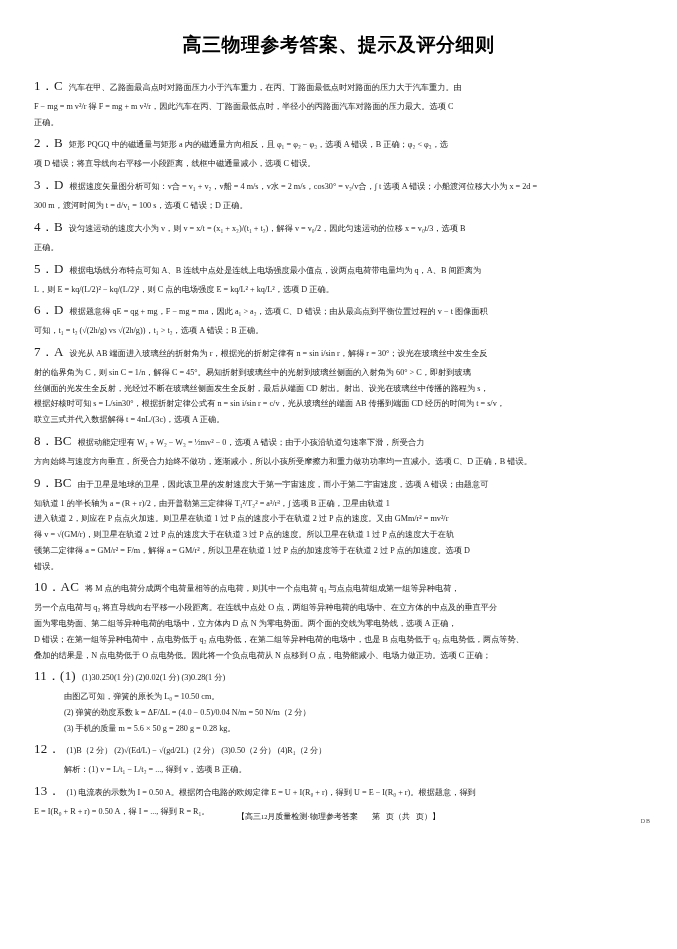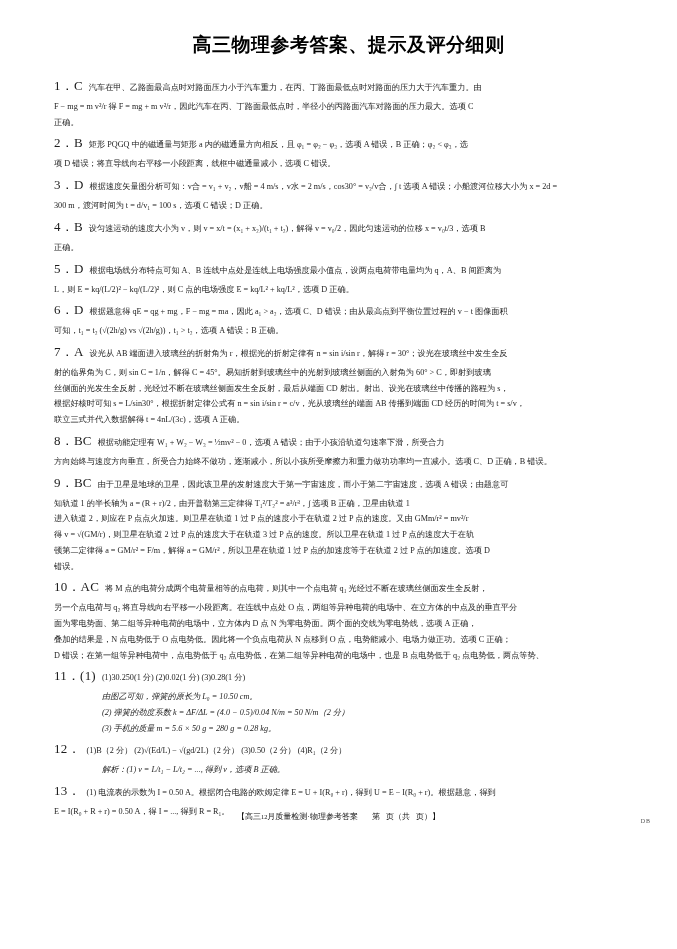--- a/index.html
+++ b/index.html
@@ -8,21 +8,21 @@
     background:#ffffff;
     font-family:"Liberation Serif", serif;
     color:#1a1a1a;
     position:relative;
     overflow:hidden;
   }
   .page{
     position:relative;
     width:677px;height:830px;
     box-sizing:border-box;
-    padding:18px 34px 0 54px;
+    padding:18px 34px 0 34px;
   }
   .doc-title{
     text-align:center;
     font-size:19px;
     font-weight:bold;
     letter-spacing:0.5px;
     margin:14px 0 16px 0;
     color:#000;
   }
   .content{
@@ -35,21 +35,21 @@
     margin-bottom:1px;
     position:relative;
   }
   .num{
     font-size:13px;
     letter-spacing:0.2px;
   }
   .ln{ display:block; }
   .sp{ display:inline-block; width:6px; }
   .gap{ display:inline-block; width:14px; }
-  .subitem{ margin-left:48px;font-style:italic; }
+  .subitem{ margin-left:30px; }
   .footer{
     position:absolute;
     left:0; right:0; bottom:8px;
     text-align:center;
     font-size:8px;
     color:#111;
   }
   .footer .bold{ font-weight:normal; }
   .footer .mini{ font-size:6.4px; }
   .fpage{
@@ -117,25 +117,25 @@
     <div class="item">
       <span class="num">9．BC</span><span class="sp"></span><span>由于卫星是地球的卫星，因此该卫星的发射速度大于第一宇宙速度，而小于第二宇宙速度，选项 A 错误；由题意可</span>
       <span class="ln">知轨道 1 的半长轴为 a = (R + r)/2，由开普勒第三定律得 T₁²/T₂² = a³/r³，∫ 选项 B 正确，卫星由轨道 1</span>
       <span class="ln">进入轨道 2，则应在 P 点点火加速。则卫星在轨道 1 过 P 点的速度小于在轨道 2 过 P 点的速度。又由 GMm/r² = mv²/r</span>
       <span class="ln">得 v = √(GM/r)，则卫星在轨道 2 过 P 点的速度大于在轨道 3 过 P 点的速度。所以卫星在轨道 1 过 P 点的速度大于在轨</span>
       <span class="ln">顿第二定律得 a = GM/r² = F/m，解得 a = GM/r²，所以卫星在轨道 1 过 P 点的加速度等于在轨道 2 过 P 点的加速度。选项 D</span>
       <span class="ln">错误。</span>
     </div>
 
     <div class="item">
-      <span class="num">10．AC</span><span class="sp"></span><span>将 M 点的电荷分成两个电荷量相等的点电荷，则其中一个点电荷 q₁ 光经过不断在玻璃丝侧面发生全反射，</span>
+      <span class="num">10．AC</span><span class="sp"></span><span>将 M 点的电荷分成两个电荷量相等的点电荷，则其中一个点电荷 q₁ 与点点电荷组成第一组等异种电荷，</span>
       <span class="ln">另一个点电荷与 q₂ 将直导线向右平移一小段距离。在连线中点处 O 点，两组等异种电荷的电场中、在立方体的中点及的垂直平分</span>
       <span class="ln">面为零电势面、第二组等异种电荷的电场中，立方体内 D 点 N 为零电势面。两个面的交线为零电势线，选项 A 正确，</span>
+      <span class="ln">D 错误；在第一组等异种电荷中，点电势低于 q₂ 点电势低，在第二组等异种电荷的电场中，也是 B 点电势低于 q₂ 点电势低，两点等势、</span>
       <span class="ln">叠加的结果是，N 点电势低于 O 点电势低。因此将一个负点电荷从 N 点移到 O 点，电势能减小、电场力做正功。选项 C 正确；</span>
-      <span class="ln">D 错误；在第一组等异种电荷中，点电势低于 q₂ 点电势低，在第二组等异种电荷的电场中，也是 B 点电势低于 q₂ 点电势低，两点等势、</span>
     </div>
 
     <div class="item">
       <span class="num">11．(1)</span><span class="sp"></span><span>(1)30.250(1 分)  (2)0.02(1 分)  (3)0.28(1 分)</span>
       <span class="ln subitem">由图乙可知，弹簧的原长为 L₀ = 10.50 cm。</span>
       <span class="ln subitem">(2) 弹簧的劲度系数 k = ΔF/ΔL = (4.0 − 0.5)/0.04 N/m = 50 N/m（2 分）</span>
       <span class="ln subitem">(3) 手机的质量 m = 5.6 × 50 g = 280 g = 0.28 kg。</span>
     </div>
 
     <div class="item">

